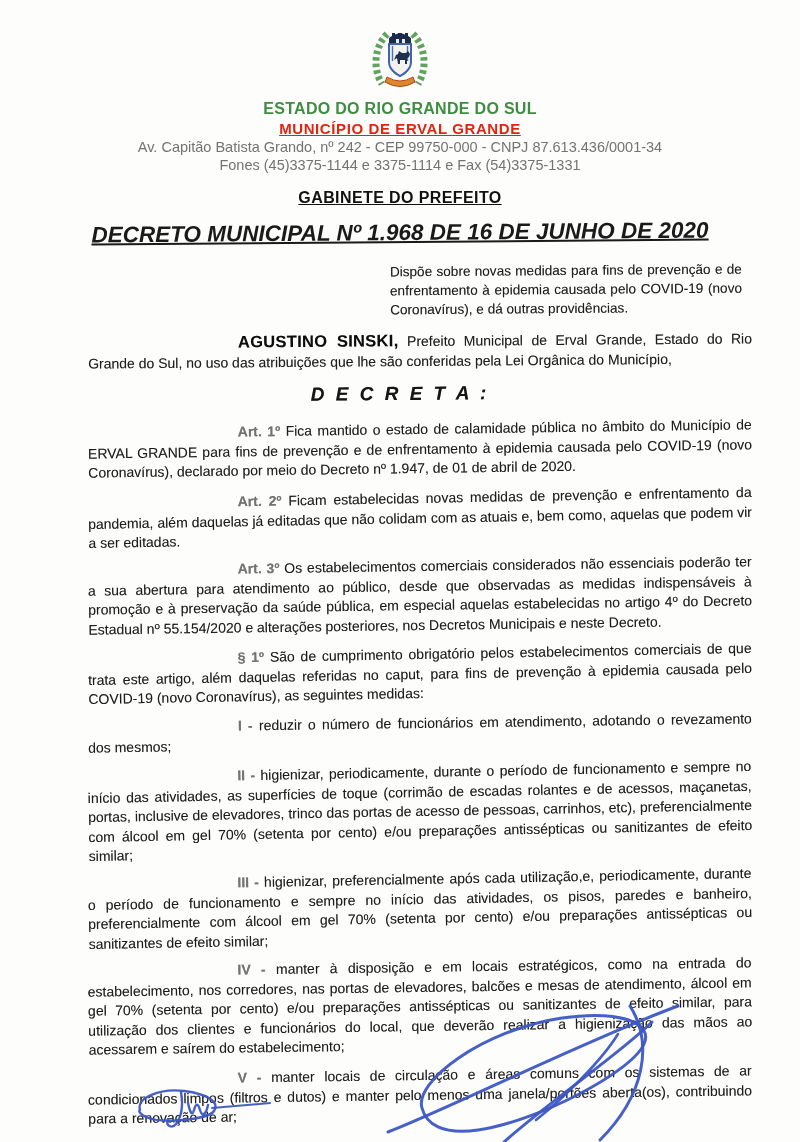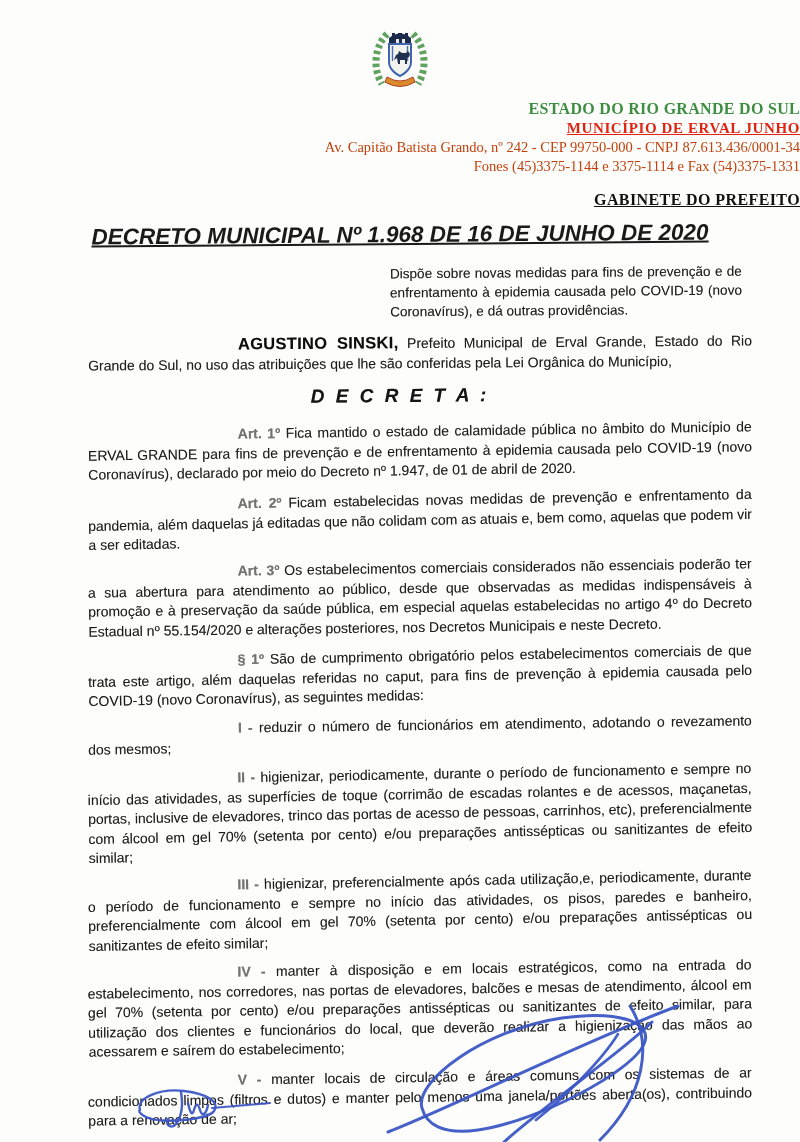--- a/index.html
+++ b/index.html
@@ -2,26 +2,26 @@
 <html><head>
 <meta charset="utf-8">
 <style>
   html,body { margin:0; padding:0; background:#e8e8e8; }
   .page {
     position:relative; width:800px; height:1142px; margin:0 auto;
     background:#fdfdfc; overflow:hidden;
     font-family:"Liberation Sans", sans-serif; color:#1d1d1d;
   }
   
-  .letterhead { text-align:right; padding-top:22px; font-family:Liberation Serif, serif; }
+  .letterhead { text-align:center; padding-top:22px; font-family:Liberation Sans, sans-serif; }
   .crest { display:block; margin:0 auto 4px auto; }
   .state { font-weight:bold; font-size:16px; letter-spacing:.3px; color:#3e8e41; }
   .muni  { font-weight:bold; font-size:15px; letter-spacing:.6px; color:#e02414;
            text-decoration:underline; margin-top:2px; }
-  .addr, .phones { font-size:14.5px; margin-top:2px; color:#c2410c; }
+  .addr, .phones { font-size:14.5px; margin-top:2px; color:#737373; }
   .office { font-weight:bold; font-size:16px; letter-spacing:.4px; text-decoration:underline; margin-top:16px; color:#111; }
   
   .title {
     font-size:22.5px; font-weight:bold; font-style:italic; text-align:center;
     text-decoration:underline; text-decoration-thickness:2px;
     margin:13px 30px 0 30px; color:#1a1a1a;
   }
   .ementa {
     width:352px; margin:15px 58px 0 auto; font-size:13.6px; line-height:1.4;
     text-align:justify; text-shadow:0 0 .4px rgba(0,0,0,.35);
@@ -63,21 +63,21 @@
       <path d="M29,11 h3 v5 h3 v-5 h4 v5 h3 v-5 h3 v6 h-16 z" fill="#1c2a4c"></path>
       <rect x="33" y="17" width="3" height="4" fill="#e8e8e8"></rect>
       <rect x="39" y="17" width="3" height="4" fill="#e8e8e8"></rect>
       <path d="M26,22 h22 v18 c0,9 -11,14 -11,14 c0,0 -11,-5 -11,-14 z" fill="#f2f3ee" stroke="#3f63ad" stroke-width="2"></path>
       <path d="M29.5,24 v15" stroke="#4a6fb5" stroke-width="1.4" fill="none"></path>
       <path d="M44.5,24 v15" stroke="#4a6fb5" stroke-width="1.4" fill="none"></path>
       <path d="M31,38 l2,-5 2,-1 1,-3 3,2 4,0 2,-2 2,3 -1,3 -2,1 0,6 -2,0 0,-4 -5,0 0,4 -2,0 -1,-6 z" fill="#20304f"></path>
       <path d="M24,55 q13,8 26,0 l2,5 q-15,9 -30,0 z" fill="#d98a2b" stroke="#b5401e" stroke-width="1"></path>
     </svg>
     <div class="state">ESTADO DO RIO GRANDE DO SUL</div>
-    <div class="muni">MUNICÍPIO DE ERVAL JUNHO</div>
+    <div class="muni">MUNICÍPIO DE ERVAL GRANDE</div>
     <div class="addr">Av. Capitão Batista Grando, nº 242 - CEP 99750-000 - CNPJ 87.613.436/0001-34</div>
     <div class="phones">Fones (45)3375-1144 e 3375-1114 e Fax (54)3375-1331</div>
     <div class="office">GABINETE DO PREFEITO</div>
   </header>
 
   <h1 class="title r1">DECRETO MUNICIPAL Nº 1.968 DE 16 DE JUNHO DE 2020</h1>
 
   <p class="ementa r1">Dispõe sobre novas medidas para fins de prevenção e de enfrentamento à epidemia causada pelo COVID-19 (novo Coronavírus), e dá outras providências.</p>
 
   <p class="para preamble r1">

